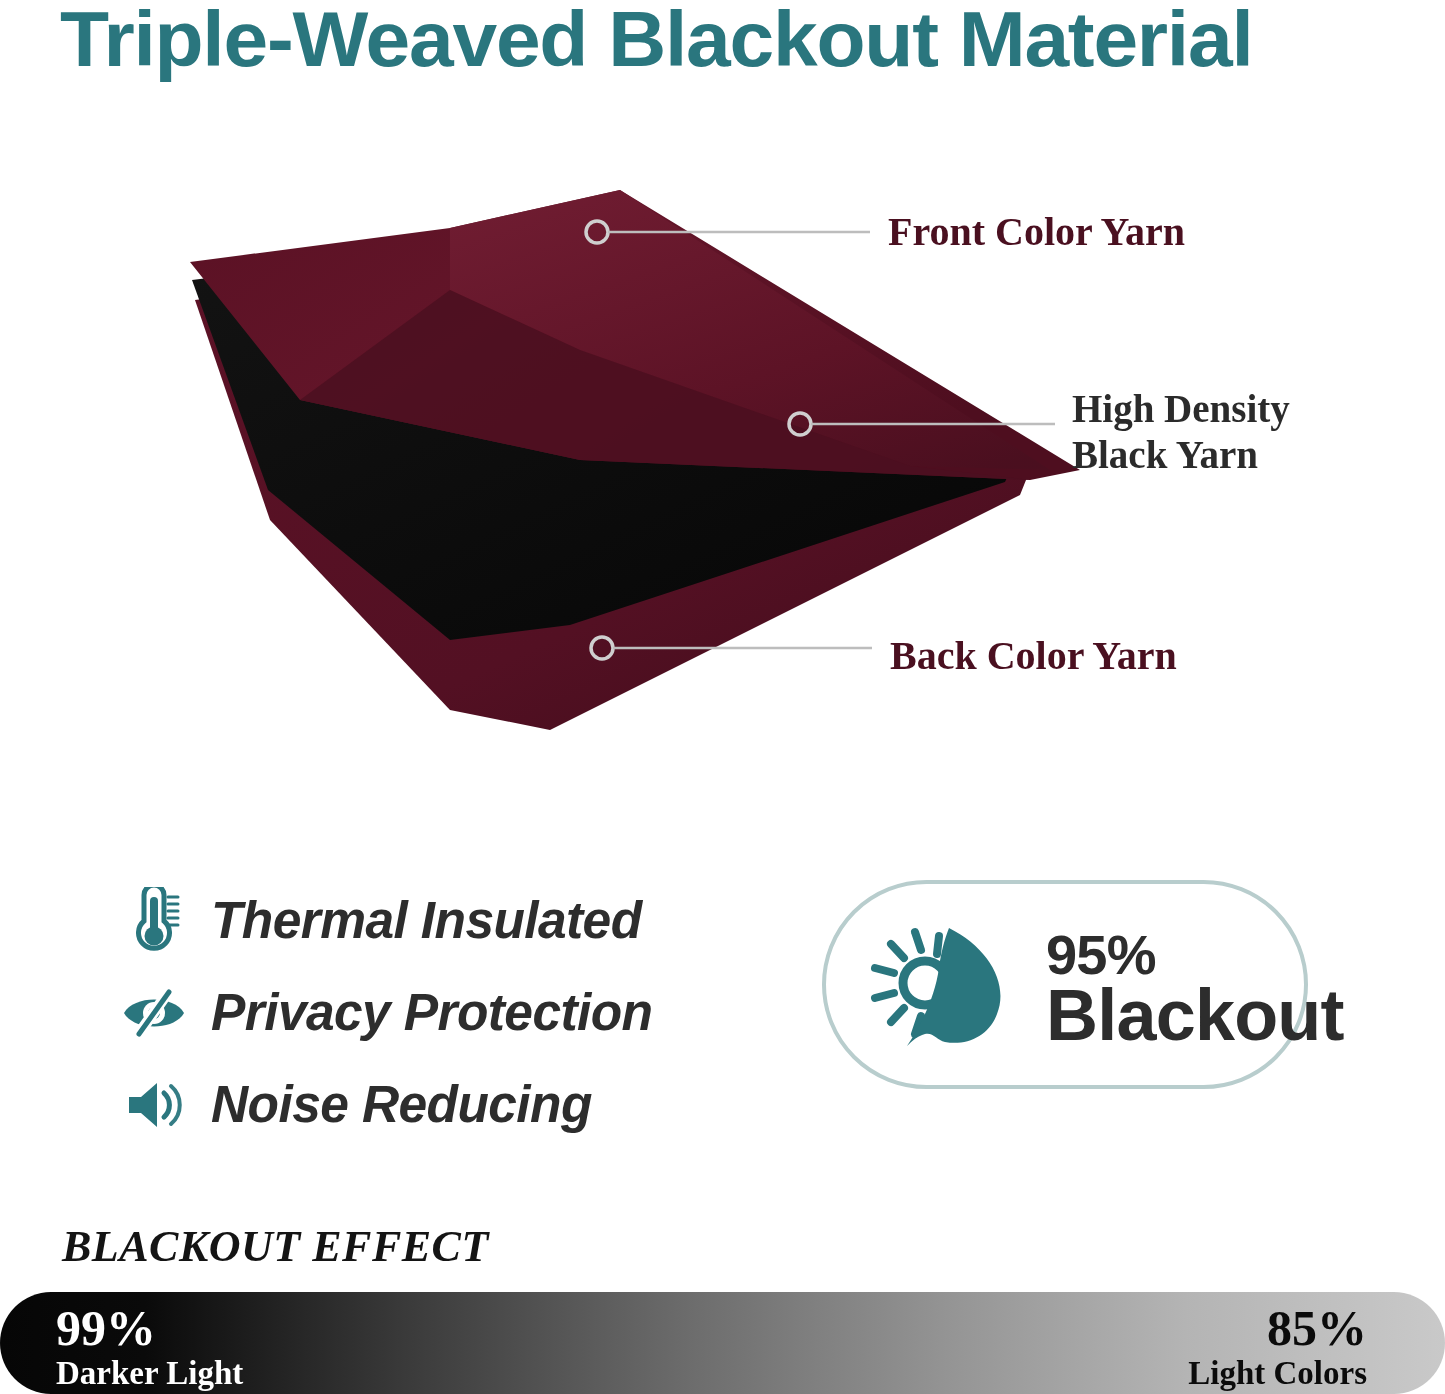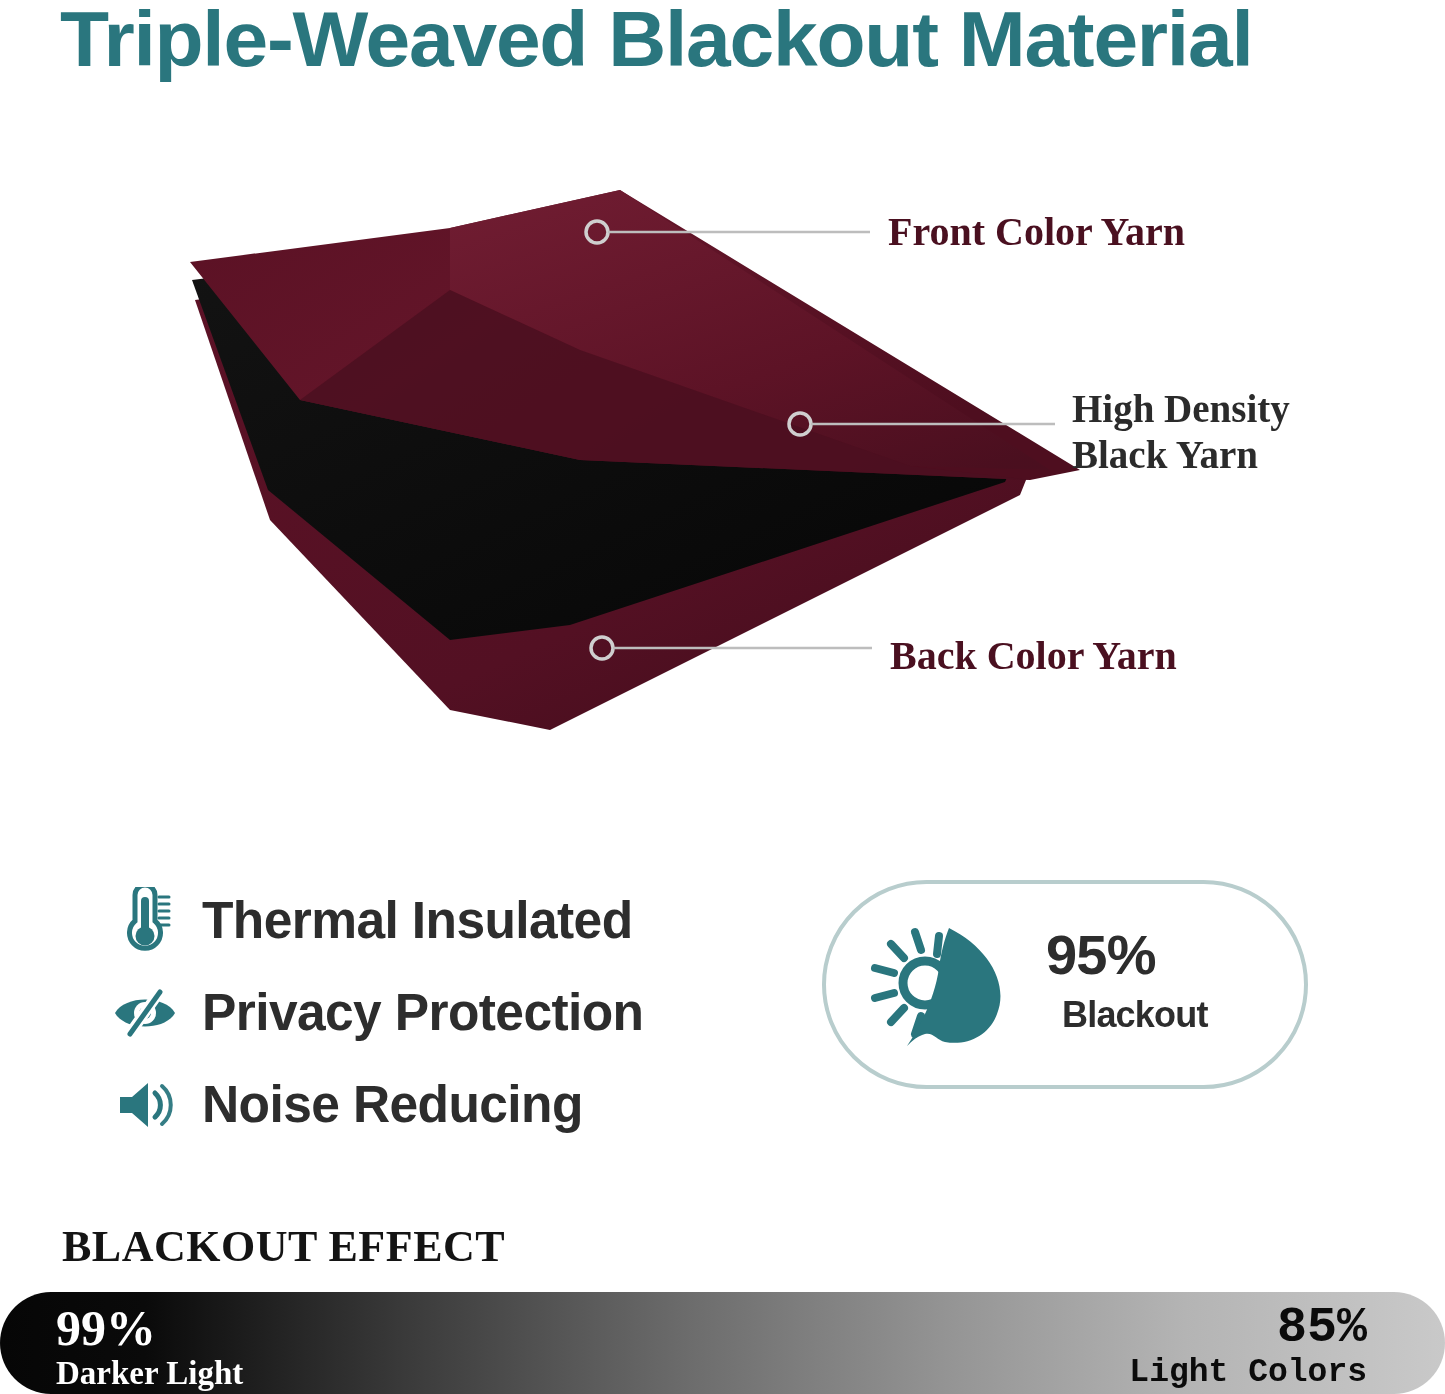--- a/index.html
+++ b/index.html
@@ -71,23 +71,24 @@
     left: 890px;
     top: 632px;
     font-size: 40px;
     line-height: 48px;
     color: #4a1020;
   }
 
   
   .features {
     position: absolute;
-    left: 108px;
+    left: 117px;
     top: 878px;
     width: 640px;
+    font-style: italic;
   }
   .feature-row {
     display: flex;
     align-items: center;
     height: 86px;
     margin-bottom: 6px;
   }
   .feature-row:nth-child(3) { margin-top: 6px; }
   .feature-icon {
     width: 74px;
@@ -142,37 +143,37 @@
     color: #2d2d2d;
     letter-spacing: -0.8px;
   }
   .badge-pct {
     display: block;
     font-size: 56px;
     line-height: 60px;
   }
   .badge-word {
     display: block;
-    font-size: 36px;
+    font-size: 72px;
     line-height: 60px;
-    margin-left: 16px;
   }
 
   
   .effect-heading {
     position: absolute;
     left: 62px;
     top: 1222px;
     font-family: "Liberation Serif", serif;
     font-weight: 700;
     font-size: 44px;
     line-height: 50px;
     color: #141414;
     letter-spacing: 0.5px;
     white-space: nowrap;
+    font-style: italic;
   }
   .effect-bar {
     position: absolute;
     left: 0px;
     top: 1292px;
     width: 1445px;
     height: 102px;
     border-radius: 51px;
     background: linear-gradient(to right,
       #060606 0%,
@@ -190,21 +191,21 @@
     top: 1302px;
     font-family: "Liberation Serif", serif;
     font-weight: 700;
     color: #ffffff;
     white-space: nowrap;
   }
   .effect-right {
     position: absolute;
     right: 78px;
     top: 1302px;
-    font-family: Liberation Mono, monospace;
+    font-family: Liberation Serif, serif;
     font-weight: 700;
     color: #0b0b0b;
     white-space: nowrap;
     text-align: right;
   }
   .effect-pct {
     display: block;
     font-size: 50px;
     line-height: 52px;
   }

